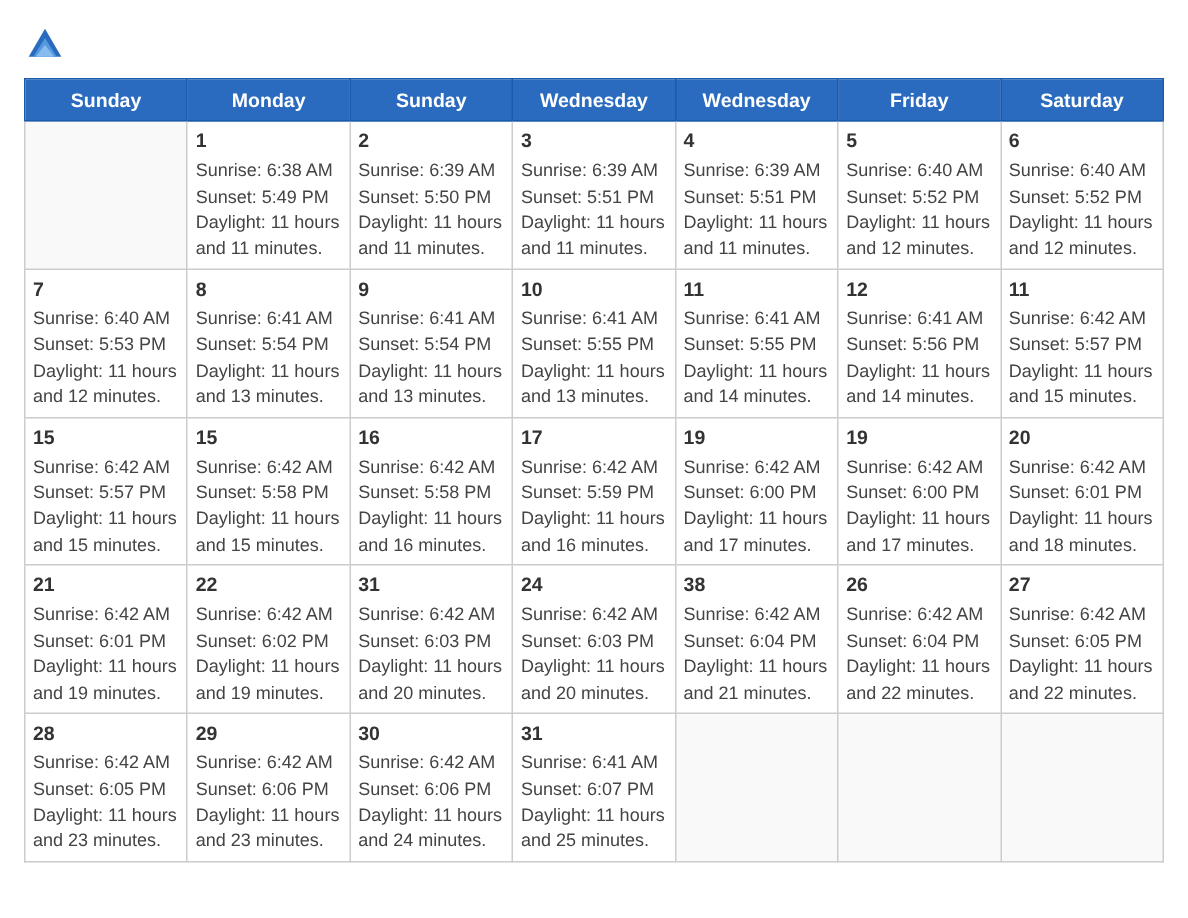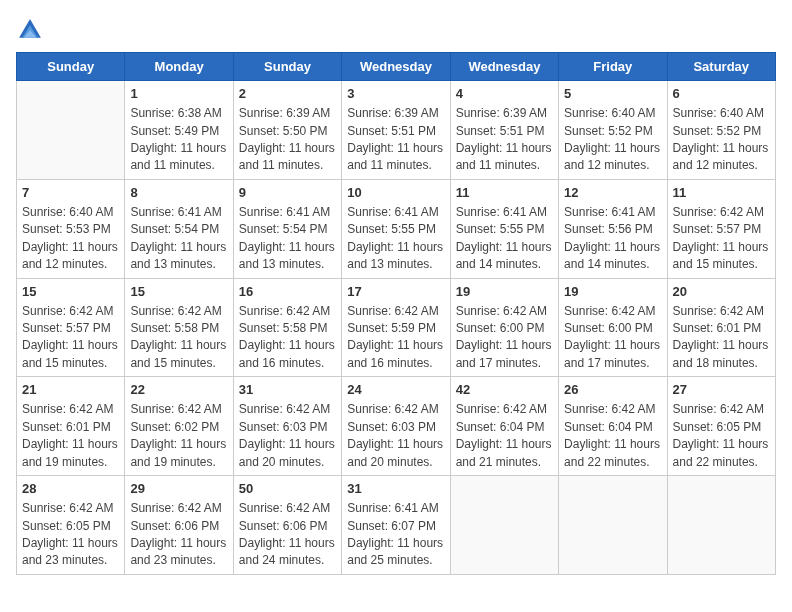--- a/index.html
+++ b/index.html
@@ -209,21 +209,21 @@
         </td>
         <td>
           <span class="day-number">31</span>
           <div class="day-info">Sunrise: 6:42 AM<br>Sunset: 6:03 PM<br>Daylight: 11 hours and 20 minutes.</div>
         </td>
         <td>
           <span class="day-number">24</span>
           <div class="day-info">Sunrise: 6:42 AM<br>Sunset: 6:03 PM<br>Daylight: 11 hours and 20 minutes.</div>
         </td>
         <td>
-          <span class="day-number">42</span>
+          <span class="day-number">38</span>
           <div class="day-info">Sunrise: 6:42 AM<br>Sunset: 6:04 PM<br>Daylight: 11 hours and 21 minutes.</div>
         </td>
         <td>
           <span class="day-number">26</span>
           <div class="day-info">Sunrise: 6:42 AM<br>Sunset: 6:04 PM<br>Daylight: 11 hours and 22 minutes.</div>
         </td>
         <td>
           <span class="day-number">27</span>
           <div class="day-info">Sunrise: 6:42 AM<br>Sunset: 6:05 PM<br>Daylight: 11 hours and 22 minutes.</div>
         </td>
@@ -231,21 +231,21 @@
       <tr>
         <td>
           <span class="day-number">28</span>
           <div class="day-info">Sunrise: 6:42 AM<br>Sunset: 6:05 PM<br>Daylight: 11 hours and 23 minutes.</div>
         </td>
         <td>
           <span class="day-number">29</span>
           <div class="day-info">Sunrise: 6:42 AM<br>Sunset: 6:06 PM<br>Daylight: 11 hours and 23 minutes.</div>
         </td>
         <td>
-          <span class="day-number">50</span>
+          <span class="day-number">30</span>
           <div class="day-info">Sunrise: 6:42 AM<br>Sunset: 6:06 PM<br>Daylight: 11 hours and 24 minutes.</div>
         </td>
         <td>
           <span class="day-number">31</span>
           <div class="day-info">Sunrise: 6:41 AM<br>Sunset: 6:07 PM<br>Daylight: 11 hours and 25 minutes.</div>
         </td>
         <td class="empty-cell"></td>
         <td class="empty-cell"></td>
         <td class="empty-cell"></td>
       </tr>

